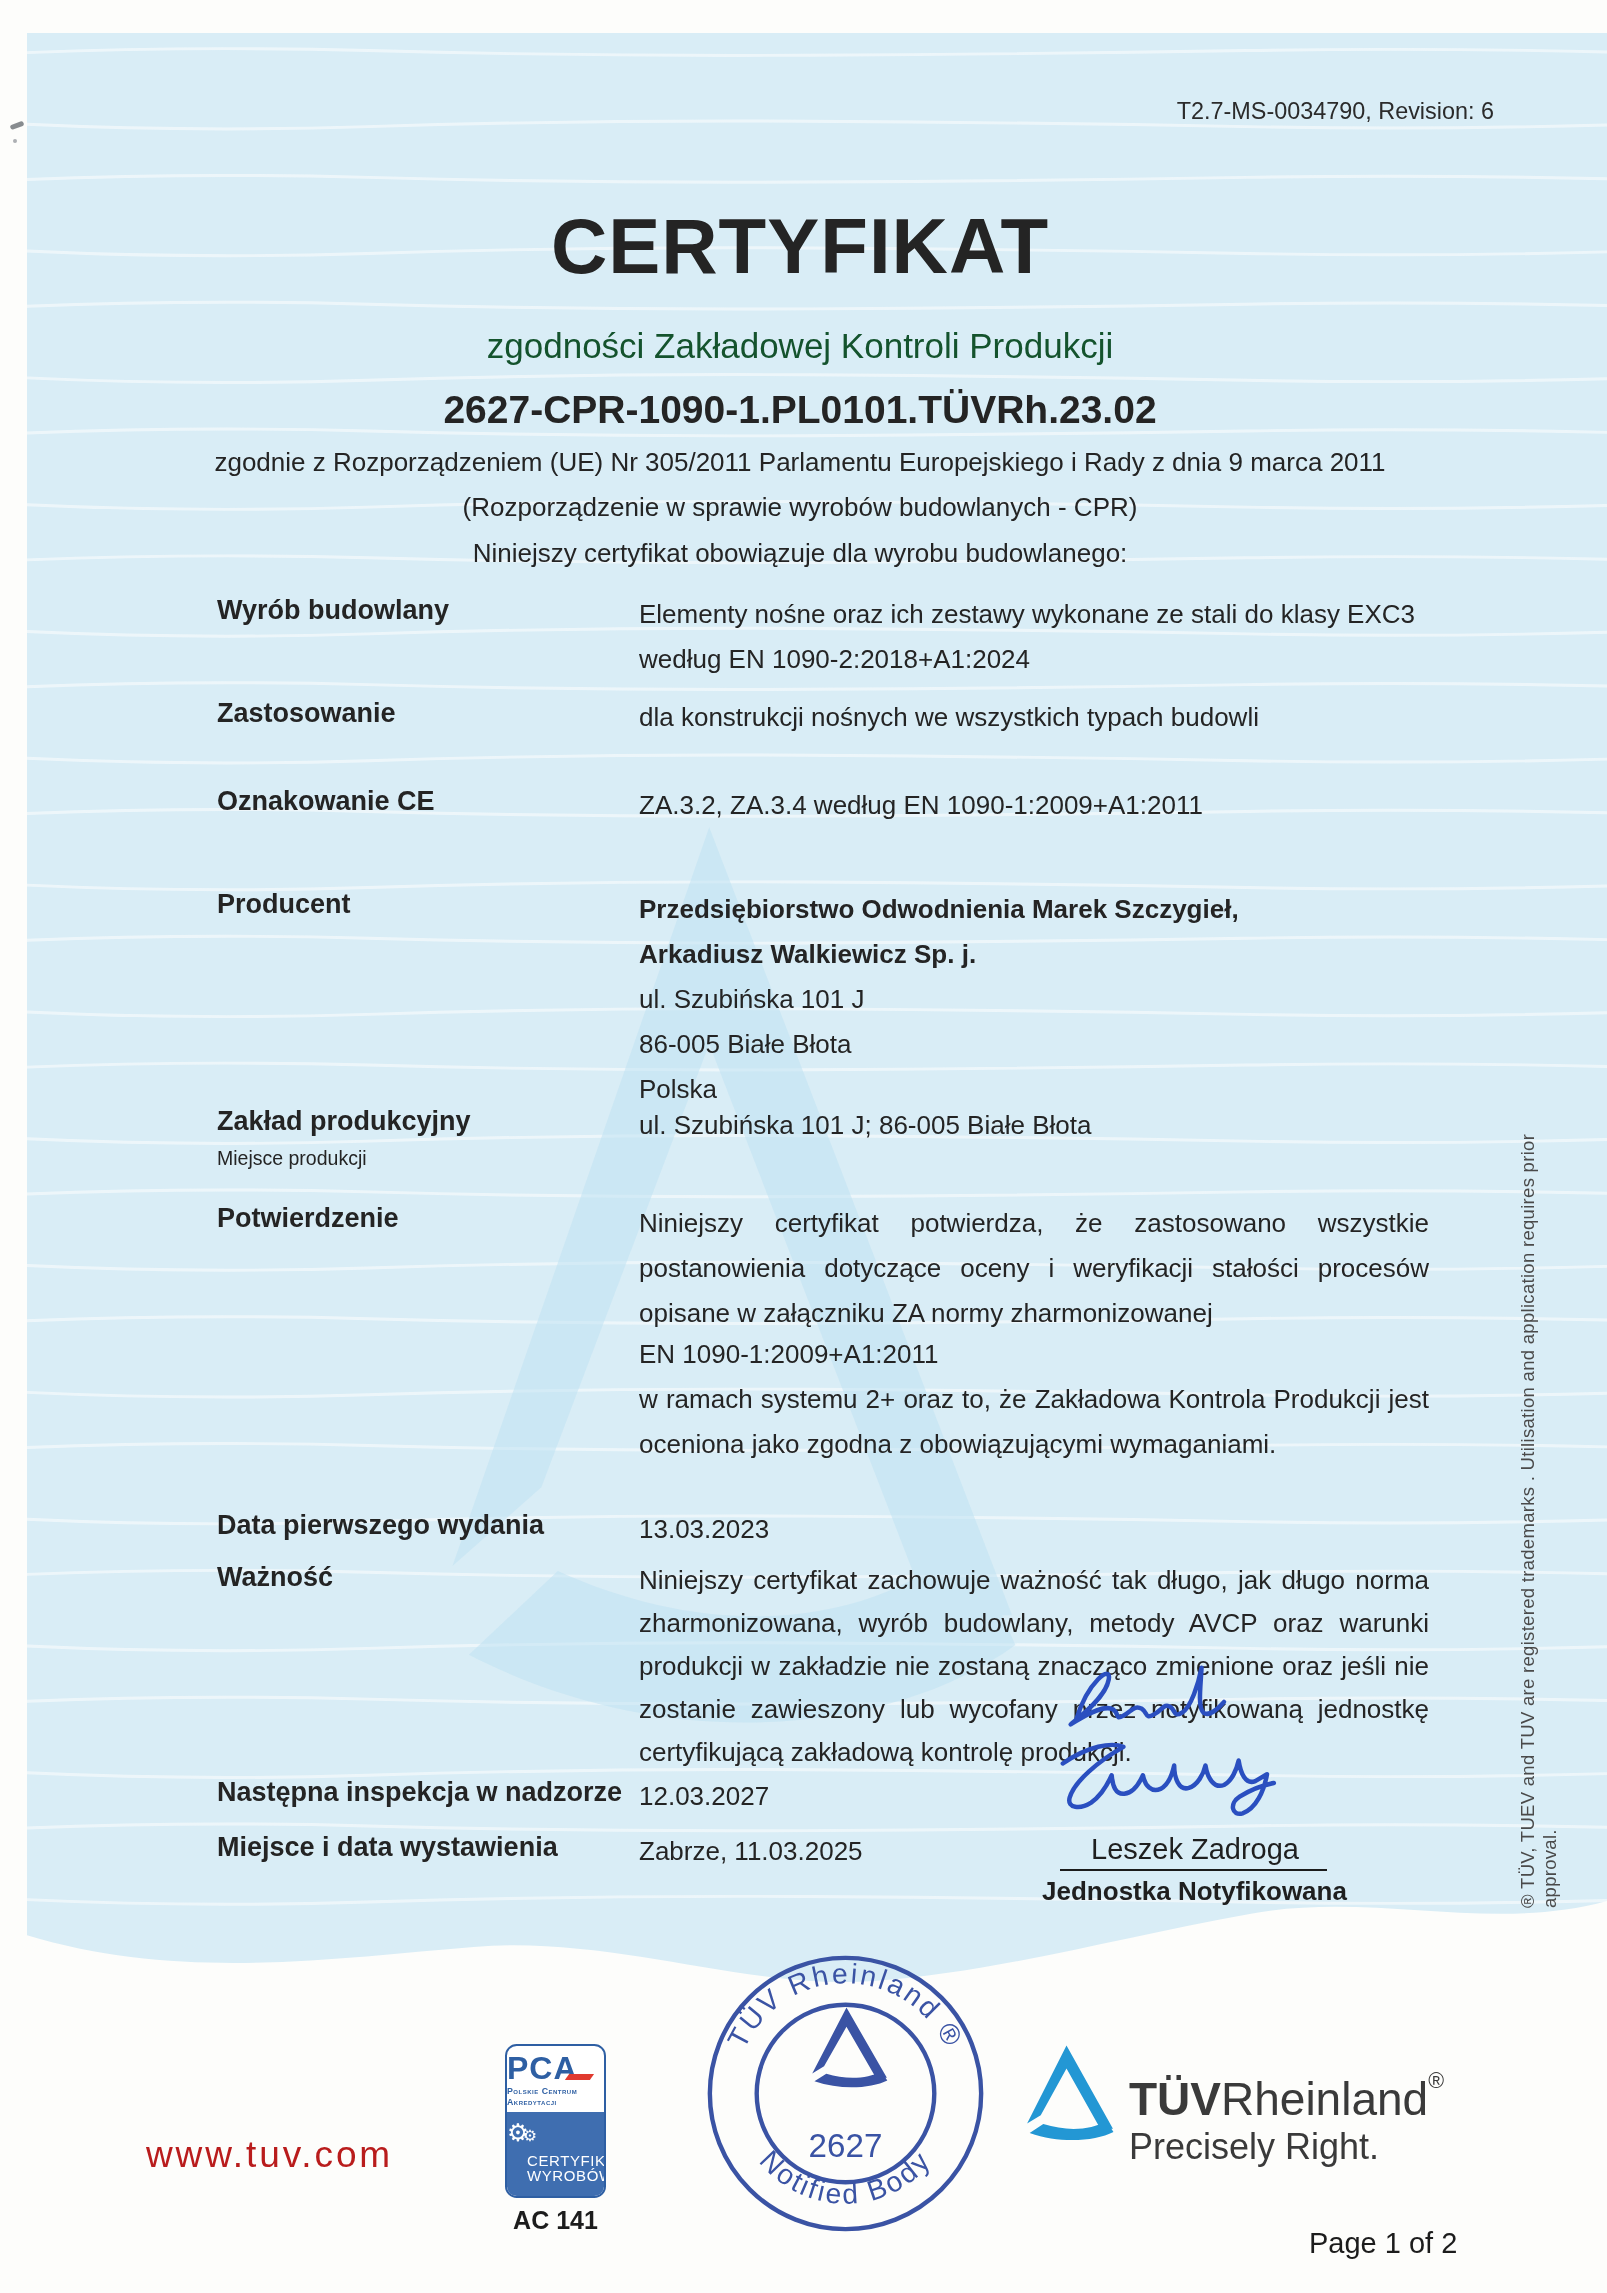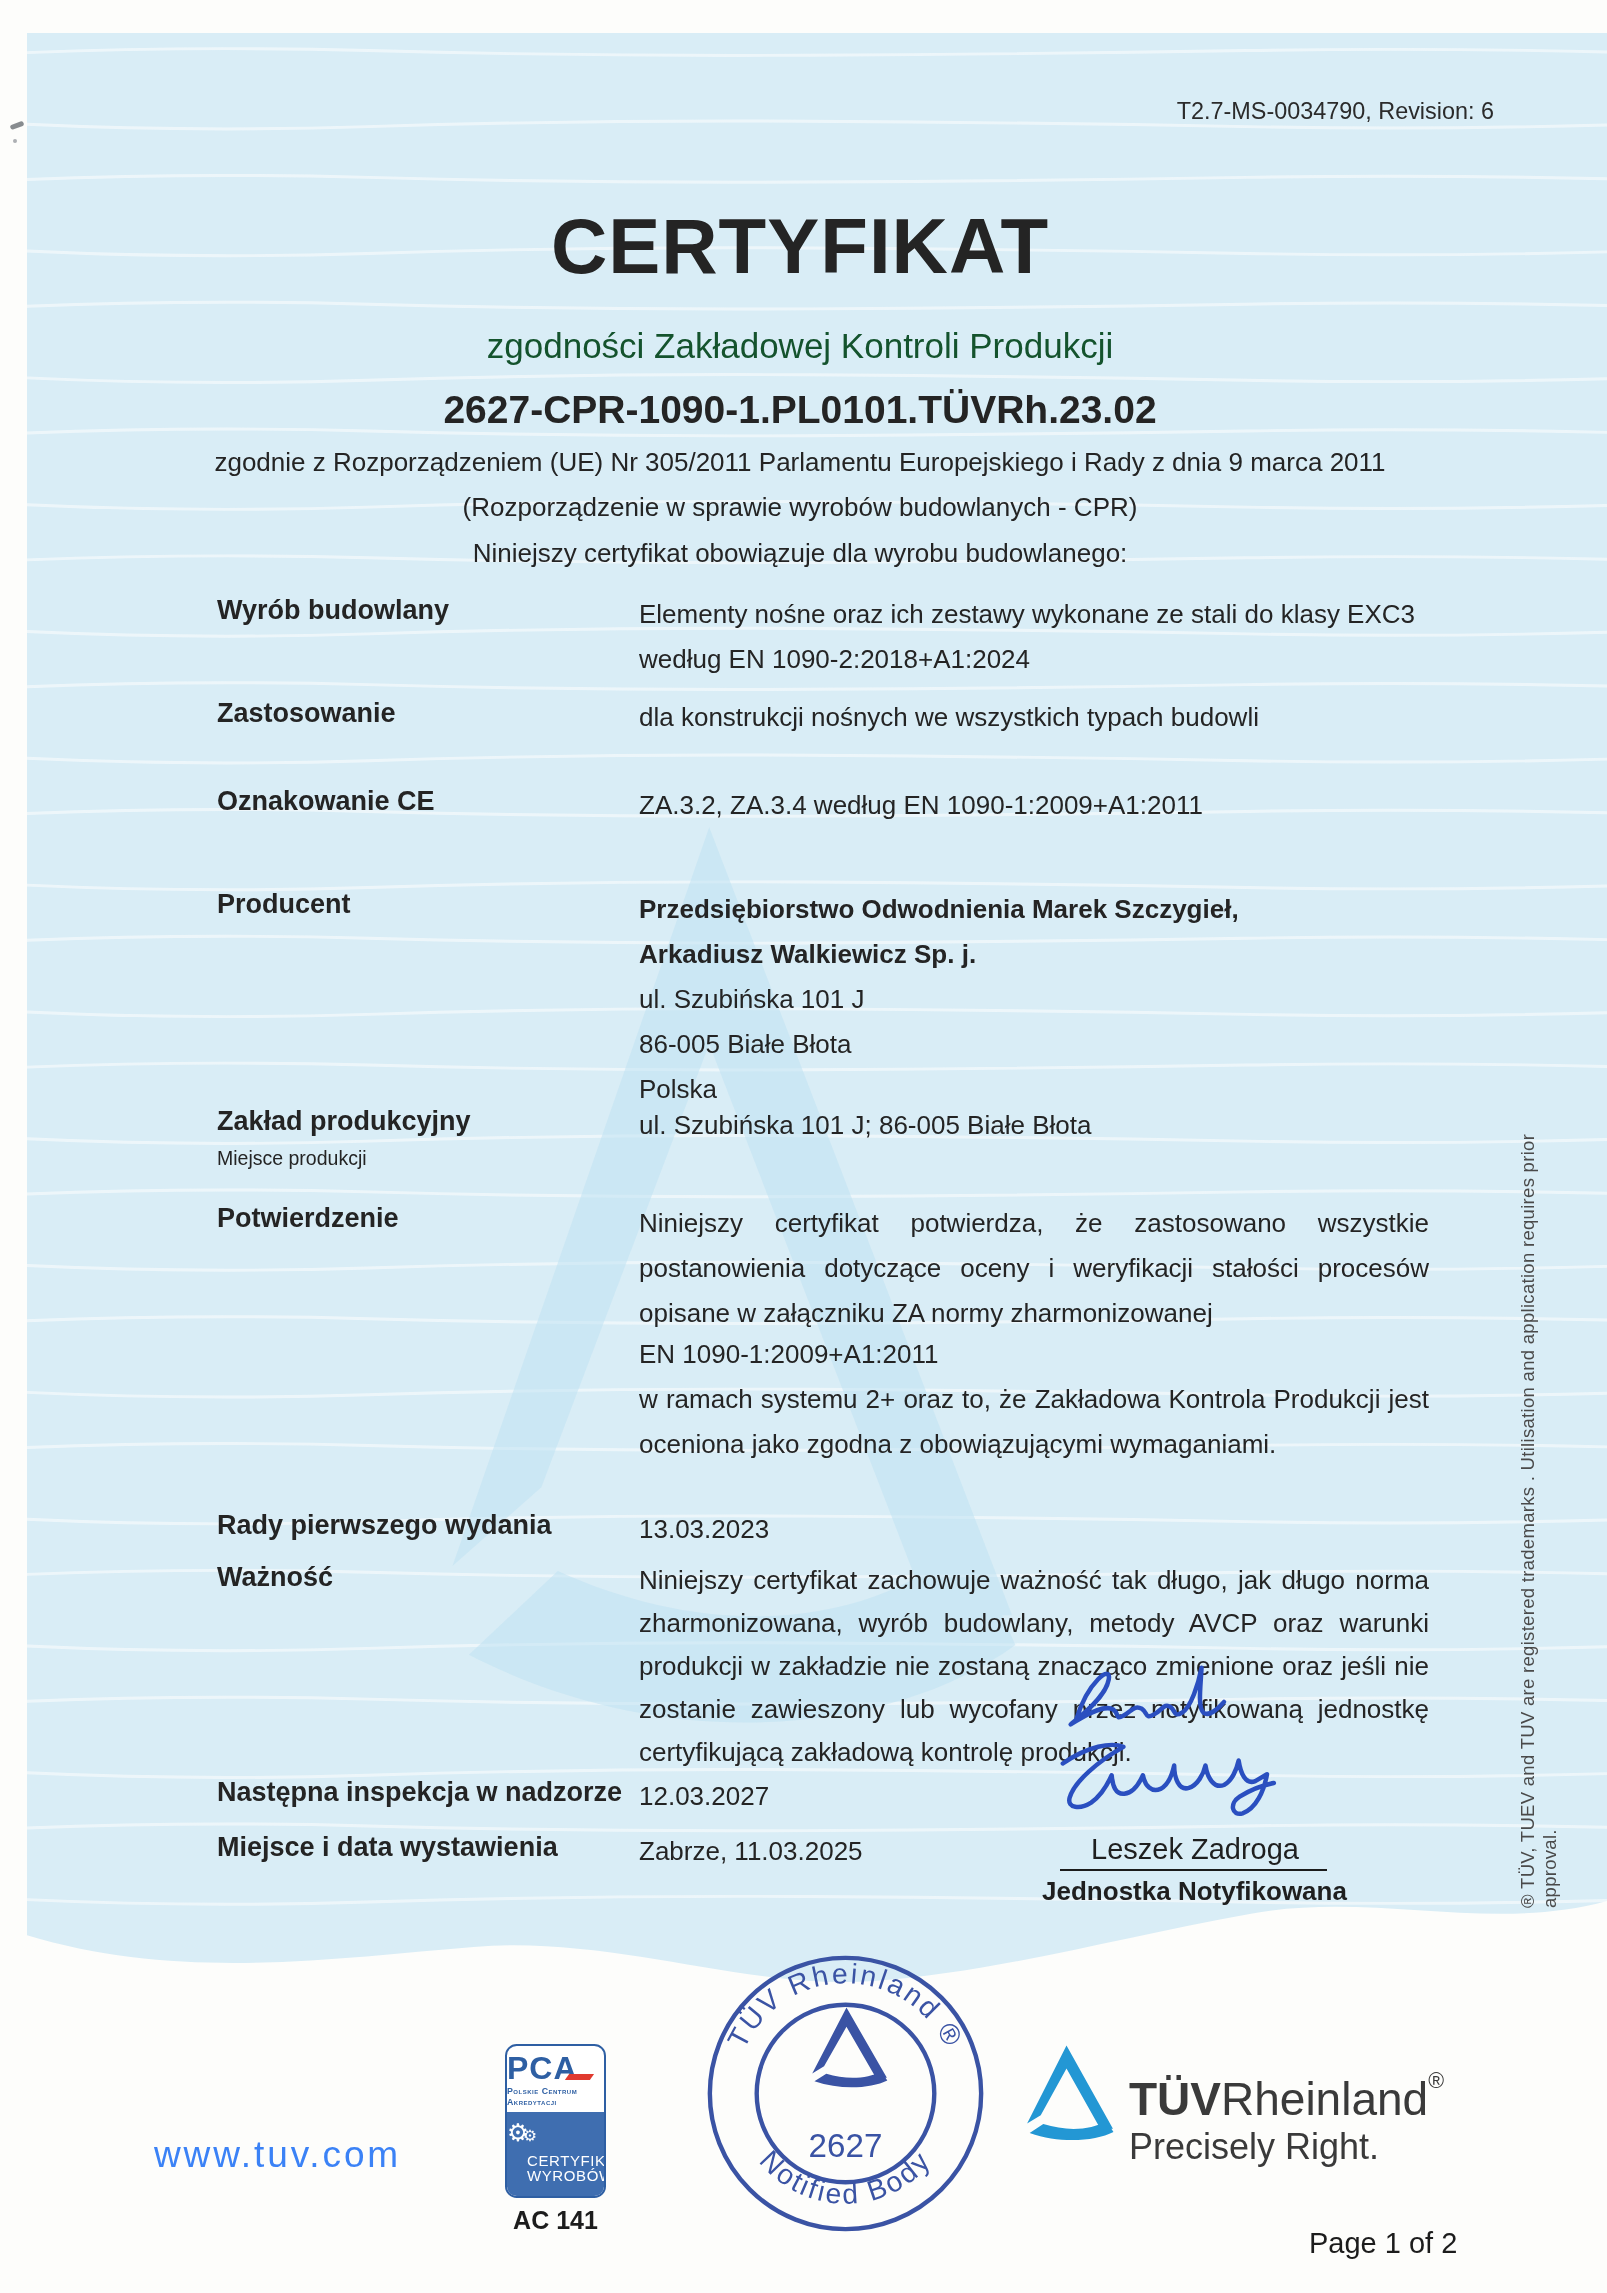--- a/index.html
+++ b/index.html
@@ -18,21 +18,21 @@
   .legal{font-size:26px;color:#242424;}
   .lbl{left:217px;width:410px;font-size:27px;font-weight:bold;color:#242424;}
   .sublbl{left:217px;width:410px;font-size:19.5px;color:#242424;}
   .val{left:639px;width:790px;font-size:26px;line-height:45px;color:#242424;}
   .just{text-align:justify;}
   .bold{font-weight:bold;}
   .addr div{line-height:45px;}
   .sig-name{left:1034px;width:322px;top:1833px;text-align:center;font-size:29px;}
   .sig-line{left:1060px;width:267px;top:1869px;height:0;border-top:2.9px solid #1c1c1c;}
   .sig-role{left:1011px;width:367px;top:1876px;text-align:center;font-size:26px;font-weight:bold;}
-  .website{left:146px;top:2134px;font-size:37px;letter-spacing:2.9px;color:#3b82f6;margin-left:8px;}
+  .website{left:146px;top:2134px;font-size:37px;letter-spacing:2.9px;color:#b91c1c;}
   .pca{left:505px;top:2044px;width:101px;height:154px;border:2.9px solid #2e5fa3;border-radius:11.7px;
        background:#ffffff;box-sizing:border-box;overflow:hidden;text-align:left;}
   .pca-acronym{position:relative;font-size:32px;font-weight:bold;color:#2e5fa3;line-height:35px;margin-top:4.9px;letter-spacing:1px;}
   .pca-red{position:absolute;top:28px;left:60px;width:25px;height:5.9px;background:#e03a2f;transform:skewX(-35deg);}
   .pca-org{font-size:8.8px;font-weight:bold;color:#2e5fa3;line-height:10.7px;font-variant:small-caps;letter-spacing:0.5px;}
   .pca-lower{margin-top:4.9px;height:84px;background:#3f6eb0;color:#ffffff;}
   .pca-gears{font-size:24.4px;line-height:33px;letter-spacing:-5.9px;padding-top:3.9px;}
   .pca-gears .g2{font-size:15.6px;}
   .pca-cert{font-size:15px;line-height:11.7px;letter-spacing:0.6px;margin-top:2.9px;margin-left:20px;}
   .pca-code{left:505px;top:2206px;width:101px;text-align:center;font-size:25px;font-weight:bold;color:#1c1c1c;}
@@ -129,21 +129,21 @@
 
   <div class="abs lbl" style="top:1106px">Zakład produkcyjny</div>
   <div class="abs sublbl" style="top:1147px">Miejsce produkcji</div>
   <div class="abs val" style="top:1103px">ul. Szubińska 101 J; 86-005 Białe Błota</div>
 
   <div class="abs lbl" style="top:1203px">Potwierdzenie</div>
   <div class="abs val just" style="top:1201px">Niniejszy certyfikat potwierdza, że zastosowano wszystkie postanowienia dotyczące oceny i weryfikacji stałości procesów opisane w załączniku ZA normy zharmonizowanej</div>
   <div class="abs val" style="top:1332px">EN 1090-1:2009+A1:2011</div>
   <div class="abs val just" style="top:1377px">w ramach systemu 2+ oraz to, że Zakładowa Kontrola Produkcji jest oceniona jako zgodna z obowiązującymi wymaganiami.</div>
 
-  <div class="abs lbl" style="top:1510px">Rady pierwszego wydania</div>
+  <div class="abs lbl" style="top:1510px">Data pierwszego wydania</div>
   <div class="abs val" style="top:1507px">13.03.2023</div>
 
   <div class="abs lbl" style="top:1562px">Ważność</div>
   <div class="abs val just" style="top:1559px;line-height:43px">Niniejszy certyfikat zachowuje ważność tak długo, jak długo norma zharmonizowana, wyrób budowlany, metody AVCP oraz warunki produkcji w zakładzie nie zostaną znacząco zmienione oraz jeśli nie zostanie zawieszony lub wycofany przez notyfikowaną jednostkę certyfikującą zakładową kontrolę produkcji.</div>
 
   <div class="abs lbl" style="top:1777px;width:468px">Następna inspekcja w nadzorze</div>
   <div class="abs val" style="top:1774px">12.03.2027</div>
 
   <div class="abs lbl" style="top:1832px;width:468px">Miejsce i data wystawienia</div>
   <div class="abs val" style="top:1829px">Zabrze, 11.03.2025</div>

